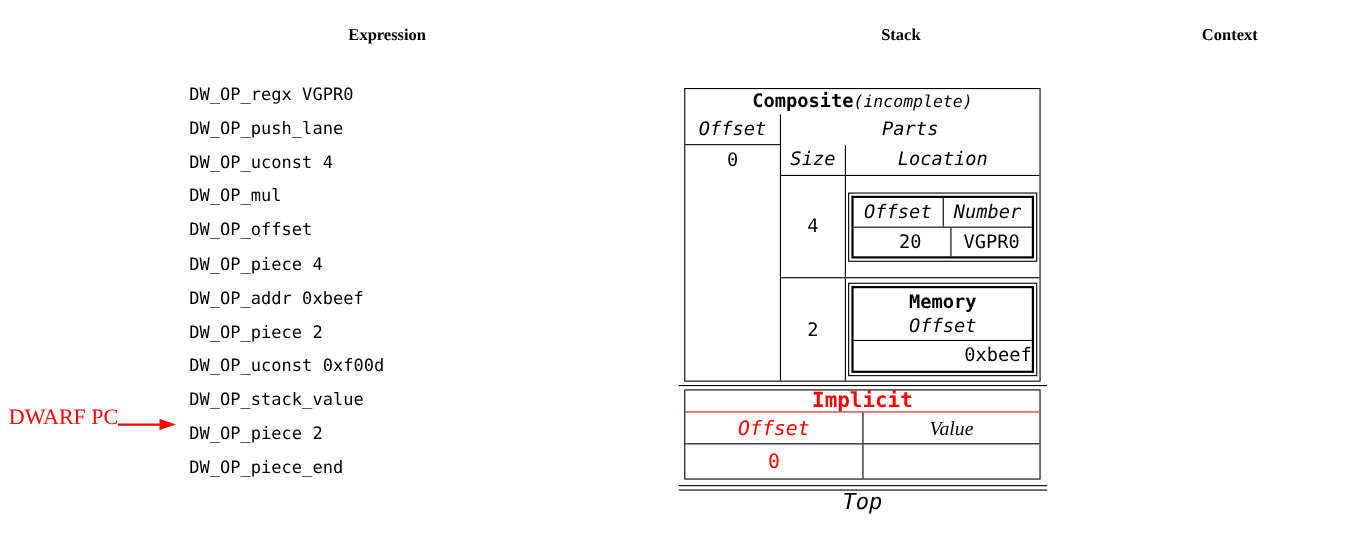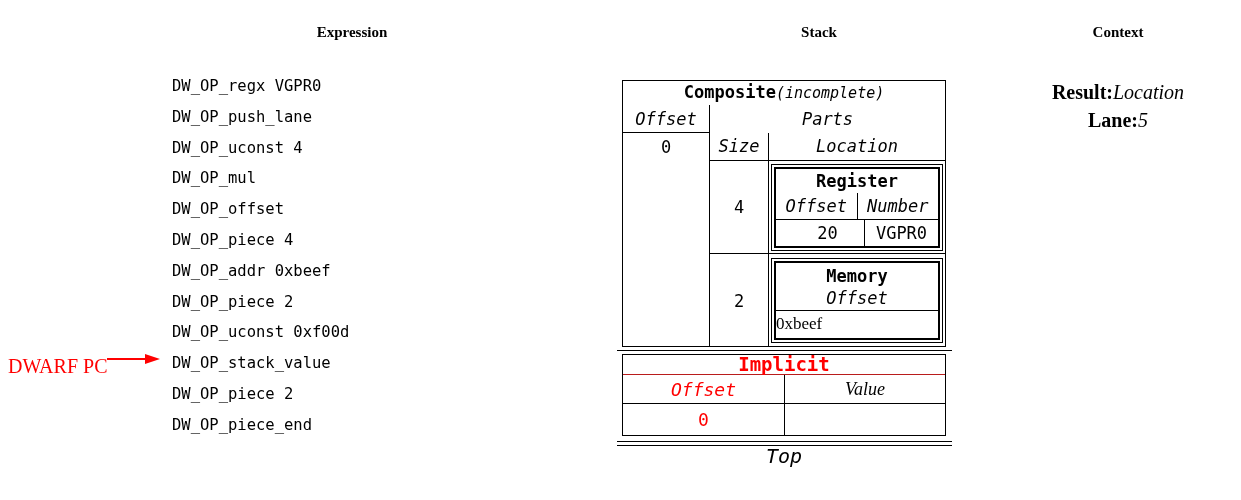--- a/index.html
+++ b/index.html
@@ -18,22 +18,22 @@
   }
   .hdr-expression { left:242px; }
   .hdr-stack     { left:709px; }
   .hdr-context   { left:1008px; }
 
   
   .expr-list { position:absolute; left:172px; top:71px; font-size:15.5px; }
   .expr-op   { height:30.8px; line-height:30.8px; white-space:pre; }
 
   
-  .dwarf-pc { position:absolute; left:8px; top:353px; height:26px;
-              display:flex; align-items:flex-start; color:var(--accent-red); }
+  .dwarf-pc { position:absolute; left:8px; top:366px; height:26px;
+              display:flex; align-items:flex-end; color:var(--accent-red); }
   .dwarf-pc-label { font-family:"Liberation Serif", serif; font-size:20px; line-height:26px; }
   .arrow-line { stroke:var(--accent-red); stroke-width:2; }
   .arrow-head { fill:var(--accent-red); }
 
   
   .tbl { position:absolute; left:622px; width:324px; border:1px solid #000;
          background:#fff; font-size:17px; }
   .it  { font-style:italic; }
   .bt  { font-weight:bold; }
 
@@ -57,21 +57,21 @@
   
   .loc-tbl-outer { width:172px; border:1px solid #000; padding:2px; background:#fff; }
   .loc-tbl-inner { border:2px solid #000; display:flex; flex-direction:column; }
   .loc-title { height:24px; line-height:24px; text-align:center; font-weight:bold; }
   .loc-hdr-row { display:flex; height:27px; border-bottom:1px solid #000; }
   .loc-hdr-cell { flex:1; line-height:26px; text-align:center; font-style:italic; }
   .loc-val-row { display:flex; height:26px;margin-left:15px; }
   .loc-val-cell { flex:1; line-height:26px; text-align:center; }
   .cell-split { border-right:1px solid #000; }
   .mem-hdr { height:24px; line-height:22px; border-bottom:1px solid #000; text-align:center; font-style:italic; }
-  .mem-val { height:27px; line-height:26px; text-align:left;font-family:Liberation Serif, serif; }
+  .mem-val { height:27px; line-height:26px; text-align:right; }
   .mem-title { height:24px; line-height:26px; text-align:center; font-weight:bold; }
 
   
   .implicit { top:354px; height:82px; display:flex; flex-direction:column; font-size:18px; }
   .imp-title { height:20px; line-height:19px; text-align:center; font-weight:bold;
                color:var(--accent-red); border-bottom:1px solid #b91c1c; font-size:19px; }
   .imp-row { display:flex; }
   .imp-hdr-row { height:29px; border-bottom:1px solid #000; }
   .imp-val-row { flex:1; }
   .imp-left  { width:162px; border-right:1px solid #000; display:flex; align-items:center; justify-content:center; color:var(--accent-red); }
@@ -135,21 +135,20 @@
         <div class="sl-hdr-row">
           <div class="sl-size">Size</div>
           <div class="sl-loc">Location</div>
         </div>
 
         <div class="part-row first">
           <div class="part-size">4</div>
           <div class="part-loc">
             <div class="loc-tbl-outer">
               <div class="loc-tbl-inner">
-                <div class="loc-title">Register</div>
                 <div class="loc-hdr-row">
                   <div class="loc-hdr-cell cell-split">Offset</div>
                   <div class="loc-hdr-cell">Number</div>
                 </div>
                 <div class="loc-val-row">
                   <div class="loc-val-cell cell-split">20</div>
                   <div class="loc-val-cell">VGPR0</div>
                 </div>
               </div>
             </div>
@@ -182,18 +181,14 @@
       <div class="imp-right it">Value</div>
     </div>
     <div class="imp-row imp-val-row">
       <div class="imp-left">0</div>
     </div>
   </div>
 
   <div class="stack-sep sep-double"></div>
   <div class="top-label">Top</div>
 
-  <div class="context-block">
-    <div class="ctx-line"><span class="ctx-key">Result:</span><span class="ctx-val">Location</span></div>
-    <div class="ctx-line"><span class="ctx-key">Lane:</span><span class="ctx-val">5</span></div>
-  </div>
 
 </div>
 
 </body></html>

